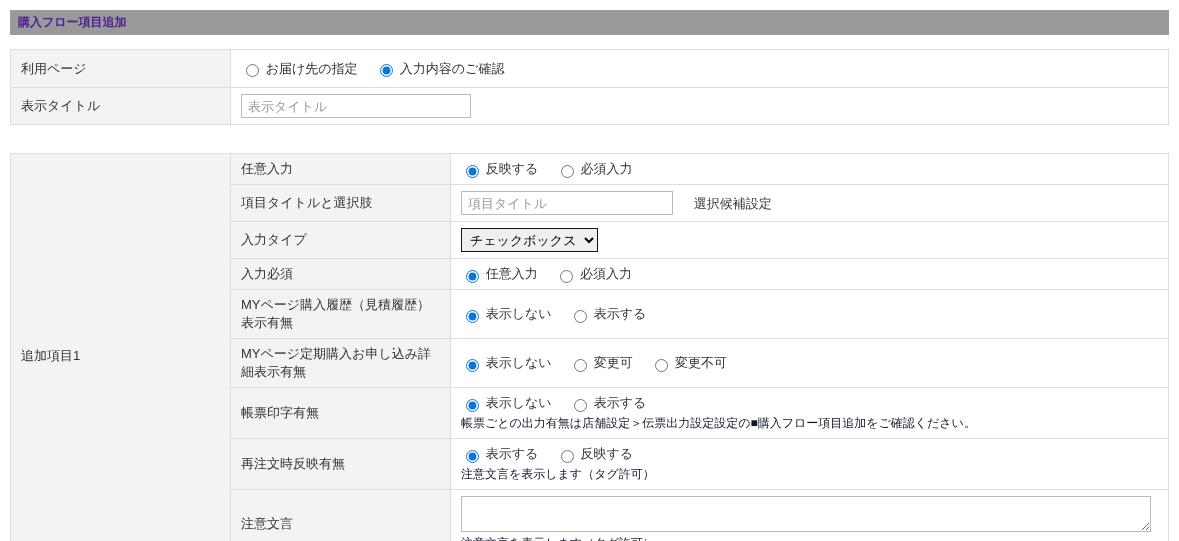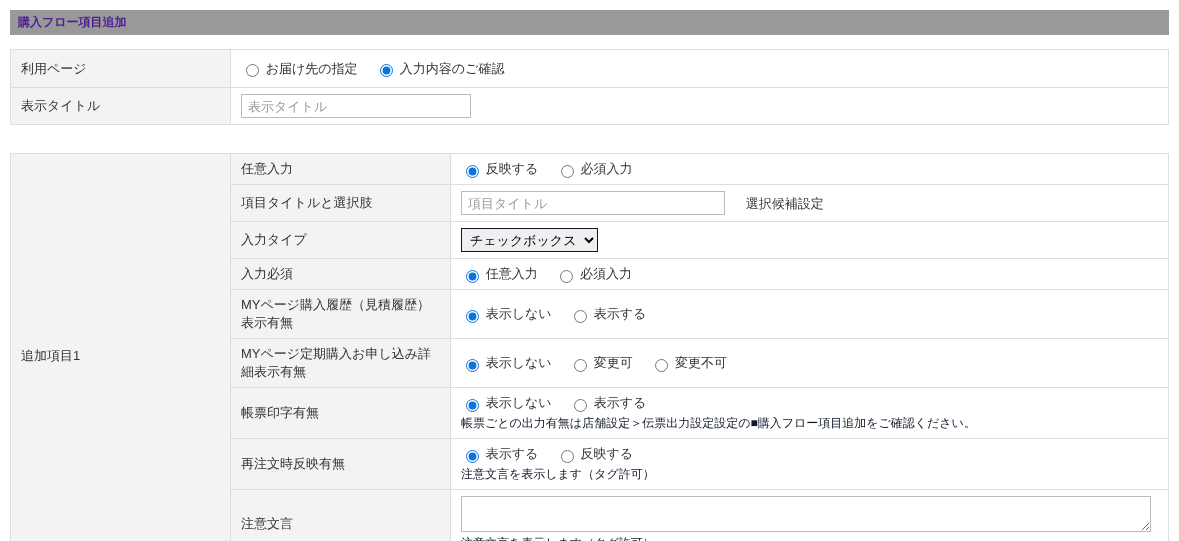--- a/index.html
+++ b/index.html
@@ -134,21 +134,21 @@
         <label>
           <input type="radio" name="use_flag" style="">
           <span>必須入力</span>
         </label>
       </span>
     </td>
   </tr>
   <tr>
     <th>項目タイトルと選択肢</th>
     <td>
-      <input type="text" style="width: 264px;" placeholder="項目タイトル">
+      <input type="text" style="width: 212px;" placeholder="項目タイトル">
       <span class="link-text">選択候補設定</span>
     </td>
   </tr>
   <tr>
     <th>入力タイプ</th>
     <td>
       <select>
         <option>チェックボックス</option>
       </select>
     </td>

